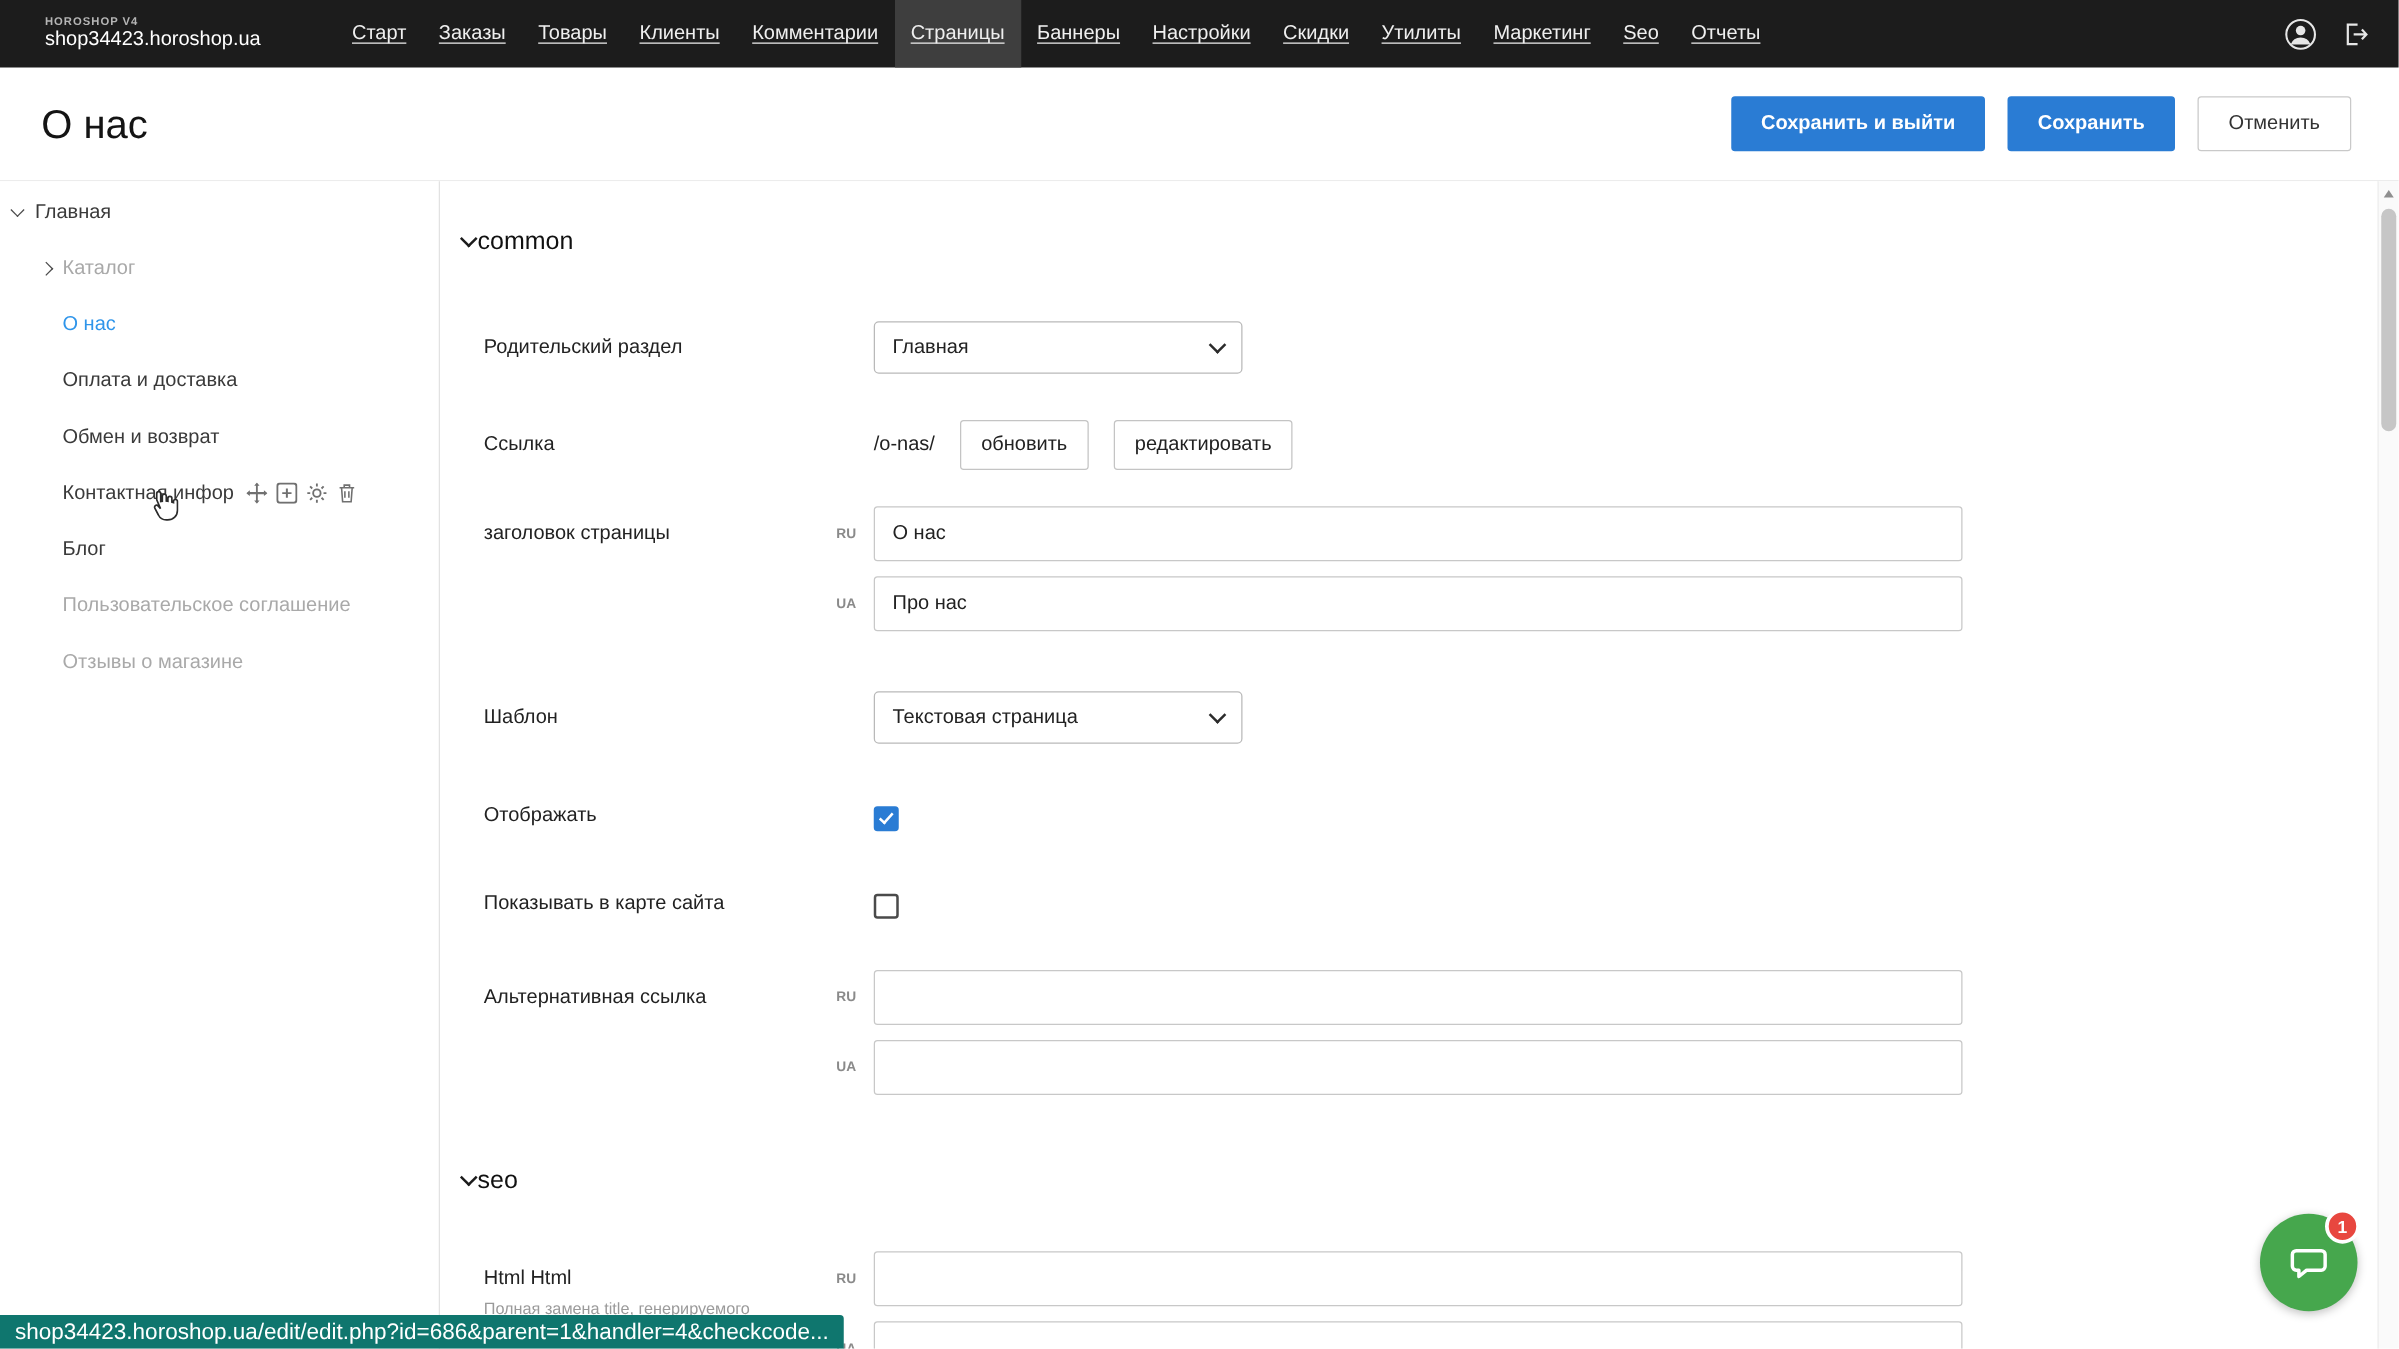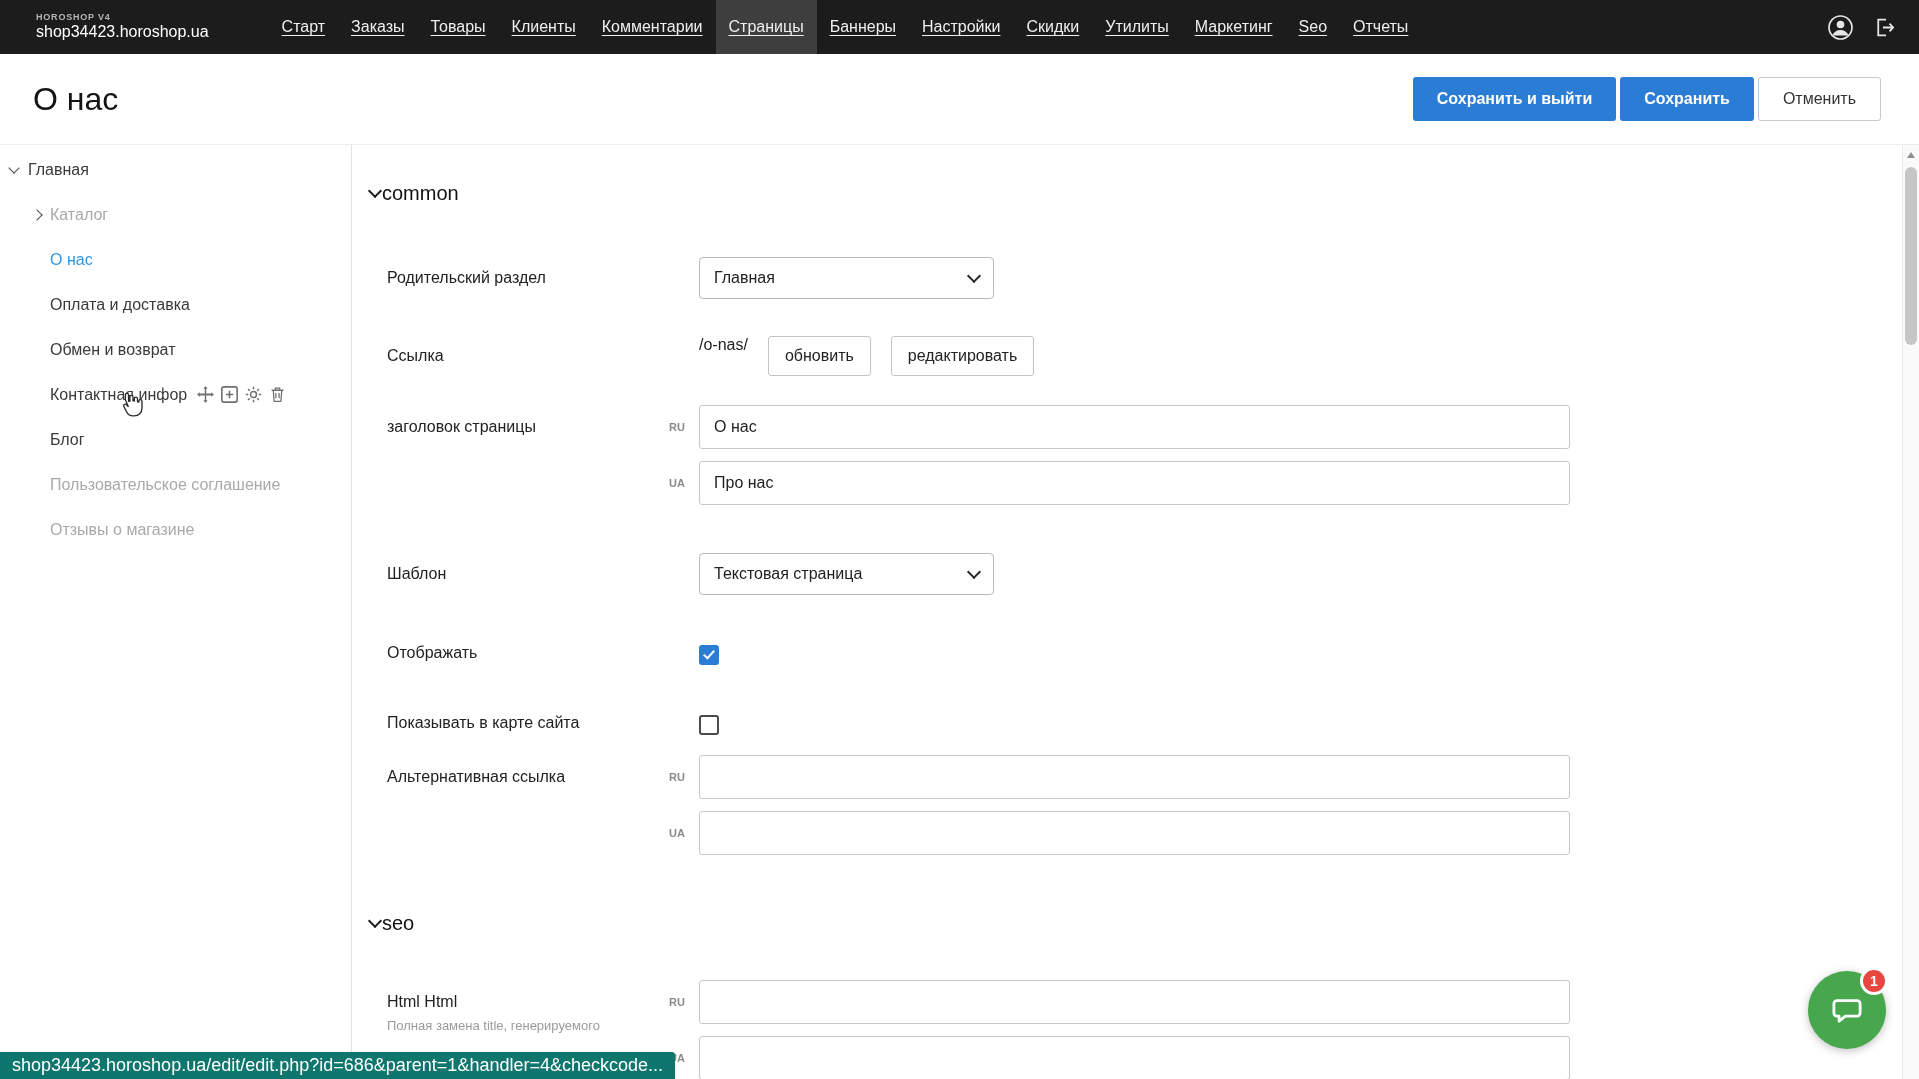--- a/index.html
+++ b/index.html
@@ -14,21 +14,21 @@
   .menu{display:flex;margin-left:60px;height:54px;align-items:flex-start}
   .mitem{padding:0 13px;line-height:54px;font-size:16px;color:#efefef;cursor:pointer;
          text-decoration:underline;text-underline-offset:3px;text-decoration-thickness:1px;white-space:nowrap}
   .mitem.active{background:var(--menu-active-bg,#3e3e3e)}
   .top-icons{margin-left:auto;margin-right:22px;display:flex;align-items:center;gap:18px}
   .ticon{display:flex;align-items:center;cursor:pointer}
 
   
   .pagehead{height:90px;display:flex;align-items:center;padding:0 38px 0 33px;border-bottom:1px solid #ececec;background:#fff}
   .ptitle{font-size:32px;color:#141414;font-weight:400}
-  .hbtns{margin-left:auto;display:flex;gap:4px}
+  .hbtns{margin-left:auto;display:flex;gap:18px}
   .btn{height:44px;border-radius:3px;font-size:16px;font-weight:700;padding:0 24px;border:none;cursor:pointer;
        font-family:inherit}
   .btn.blue{background:var(--accent-blue,#2a7cd4);color:#fff}
   .btn.white{background:#fff;color:#333;border:1px solid #c9c9c9;font-weight:400}
 
   
   .sidebar{position:absolute;left:0;top:145px;bottom:0;width:351px;border-right:1px solid #e2e2e2;background:#fff;padding-top:2px}
   .titem{height:45px;display:flex;align-items:center;font-size:16px;cursor:pointer;position:relative}
   .lvl0{padding-left:10px}
   .lvl1{padding-left:50px}
@@ -50,27 +50,27 @@
   .stext{font-size:20px;font-weight:400;color:#111;margin-left:2px}
   .shead.common{margin-top:36px}
   .shead.seo{margin-top:56px}
 
   .frow{display:flex;align-items:flex-start}
   .flabel{width:312px;flex:none;font-size:16px;color:#222}
   .lh40{line-height:40px}.lh42{line-height:42px}.lh44{line-height:44px}
   .fhint{font-size:13px;color:#9a9a9a;line-height:16px;margin-top:-6px;white-space:nowrap}
   .mt-parent{margin-top:52px}.mt-link{margin-top:37px}.mt-title{margin-top:29px}
   .mt-template{margin-top:48px}.mt-display{margin-top:46px}.mt-sitemap{margin-top:46px}
-  .mt-alt{margin-top:20px}.mt-html{margin-top:45px}
+  .mt-alt{margin-top:41px}.mt-html{margin-top:45px}
 
   .select{width:295px;height:42px;box-sizing:border-box;border:1px solid #b9b9b9;border-radius:4px;background:#fff;
           display:flex;align-items:center;justify-content:space-between;padding:0 14px;font-size:16px;cursor:pointer}
   .caret{width:8px;height:8px;border-right:2px solid #2b2b2b;border-bottom:2px solid #2b2b2b;transform:rotate(45deg);margin-top:-4px;flex:none}
 
-  .linkctrls{display:flex;gap:20px;height:40px}
+  .linkctrls{display:flex;align-items:center;gap:20px;height:40px}
   .linkpath{font-size:16px;color:#222}
   .wbtn{height:40px;padding:0 16px;background:#fff;border:1px solid #c4c4c4;border-radius:3px;font-size:16px;color:#222;
         cursor:pointer;font-family:inherit}
 
   .stack{display:flex;flex-direction:column;gap:12px}
   .lwrap{position:relative}
   .lang{position:absolute;left:-30px;top:50%;transform:translateY(-50%);font-size:11px;color:#8a8a8a;font-weight:700}
   .tinput{width:871px;height:44px;box-sizing:border-box;border:1px solid #c8c8c8;border-radius:3px;padding:0 14px;
           font-size:16px;color:#222;font-family:inherit;outline:none}
 

